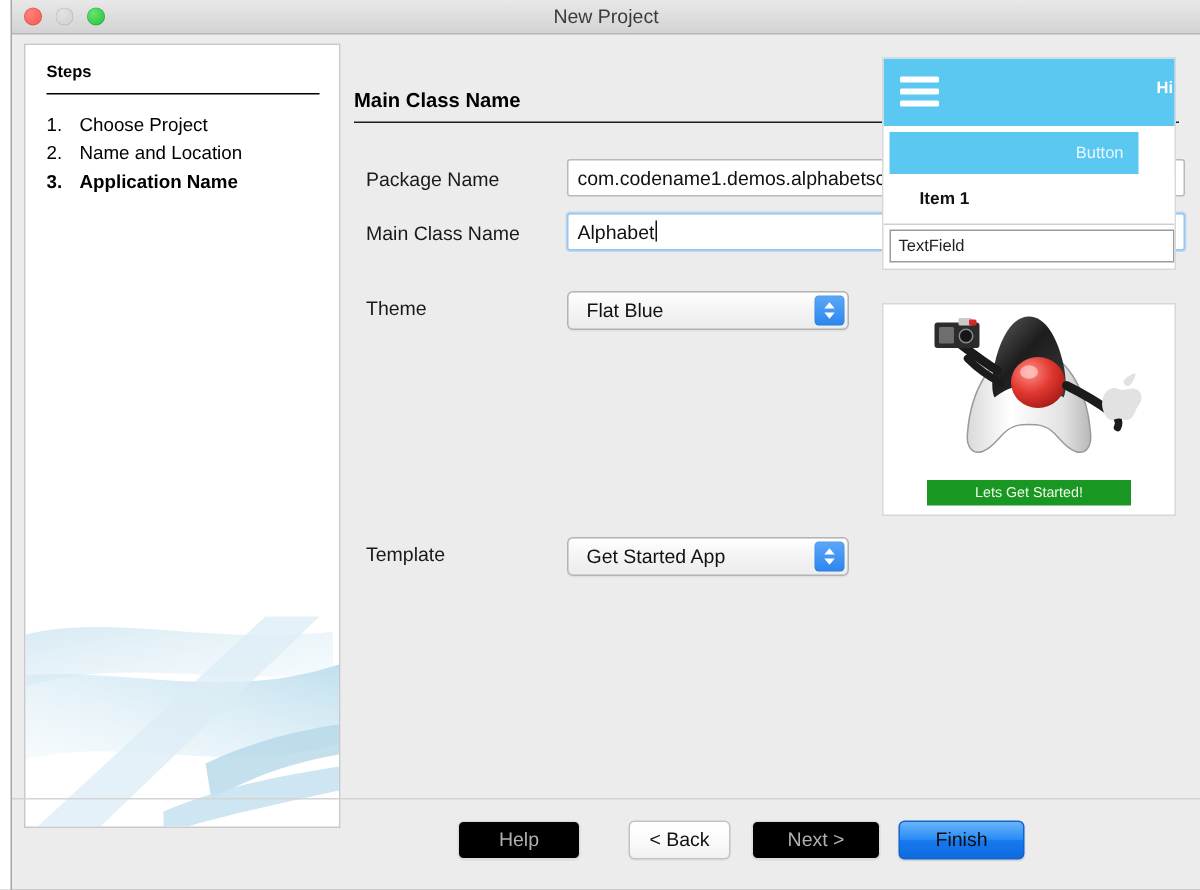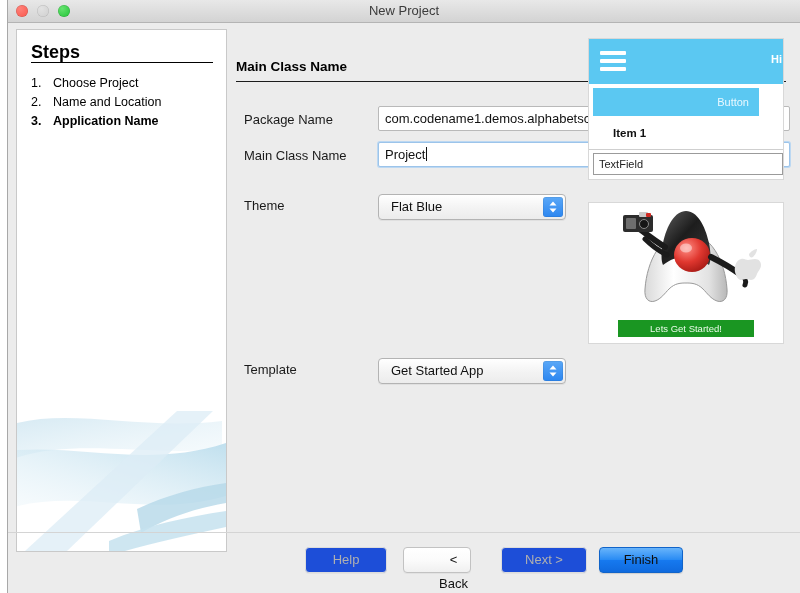--- a/index.html
+++ b/index.html
@@ -48,21 +48,21 @@
 
   #body-area{flex:1 1 auto;position:relative;}
 
   
   #steps-panel{
     position:absolute;left:8px;top:6px;width:209px;height:521px;
     background:#ffffff;border:1px solid #c9c9c9;overflow:hidden;
   }
   #steps-title{
     position:absolute;left:14px;top:12px;
-    font-size:18px;font-weight:bold;color:#000;
+    font-size:11px;font-weight:bold;color:#000;
   }
   #steps-rule{
     position:absolute;left:14px;top:32px;width:182px;height:1px;background:#000;
   }
   #steps-list{
     position:absolute;left:14px;top:44px;width:190px;
     font-size:12.5px;color:#000;
   }
   .step-row{display:flex;line-height:18px;margin-bottom:1px;}
   .step-num{width:22px;flex:0 0 22px;}
@@ -157,21 +157,21 @@
     position:absolute;left:0;right:0;bottom:0;height:60px;
     border-top:1px solid #d4d4d4;
   }
   .btn{
     position:absolute;top:14px;height:26px;box-sizing:border-box;
     border-radius:4px;font-size:13px;text-align:center;line-height:24px;
     background:linear-gradient(to bottom,#ffffff 0%,#fbfbfb 50%,#f0f0f0 100%);
     border:1px solid #c2c2c2;color:#111;
     box-shadow:0 1px 0 rgba(0,0,0,.04);
   }
-  .btn.disabled{color:#b0b0b0;border-color:#dcdcdc;background:#1d4ed8;}
+  .btn.disabled{color:#b0b0b0;border-color:#dcdcdc;background:#000000;}
   .btn.default{
     background:linear-gradient(to bottom,#68b4fb 0%,#2a8cf4 48%,#1679ef 52%,#0f6ade 100%);
     border:1px solid #1164c9;color:#0e0e0e;
     box-shadow:0 1px 1px rgba(0,0,0,.13);
   }
 </style>
 </head>
 <body>
 
 <div id="desktop">
@@ -233,21 +233,21 @@
 
       <div id="content">
 
         <div id="content-title">Main Class Name</div>
         <div id="content-rule"></div>
 
         <div class="field-label" style="left:8px;top:83px;">Package Name</div>
         <div class="textfield" style="left:142px;top:77px;width:412px;">com.codename1.demos.alphabetscroll</div>
 
         <div class="field-label" style="left:8px;top:119px;">Main Class Name</div>
-        <div class="textfield focused" style="left:142px;top:113px;width:412px;"><span>Project</span><span class="caret"></span></div>
+        <div class="textfield focused" style="left:142px;top:113px;width:412px;"><span>Alphabet</span><span class="caret"></span></div>
 
         <div class="field-label" style="left:8px;top:169px;">Theme</div>
         <div class="combo" style="left:142px;top:165px;"><span>Flat Blue</span>
           <span class="combo-arrows">
             <svg width="12" height="14" viewBox="0 0 12 14">
               <path d="M6 1.5 L9.5 5.6 L2.5 5.6 Z" fill="#ffffff"></path>
               <path d="M6 12.5 L2.5 8.4 L9.5 8.4 Z" fill="#ffffff"></path>
             </svg>
           </span>
         </div>
@@ -328,20 +328,20 @@
               </g>
             </svg>
           </div>
           <div id="get-started-btn">Lets Get Started!</div>
         </div>
 
       </div>
 
       <div id="buttonbar">
         <div class="btn disabled" style="left:297px;width:82px;">Help</div>
-        <div class="btn" style="left:395px;width:68px;padding-left:33px;">&lt; Back</div>
+        <div class="btn" style="left:411px;width:68px;">&lt; Back</div>
         <div class="btn disabled" style="left:493px;width:86px;">Next &gt;</div>
         <div class="btn default" style="left:591px;width:84px;">Finish</div>
       </div>
 
     </div>
   </div>
 </div>
 
 </body></html>

